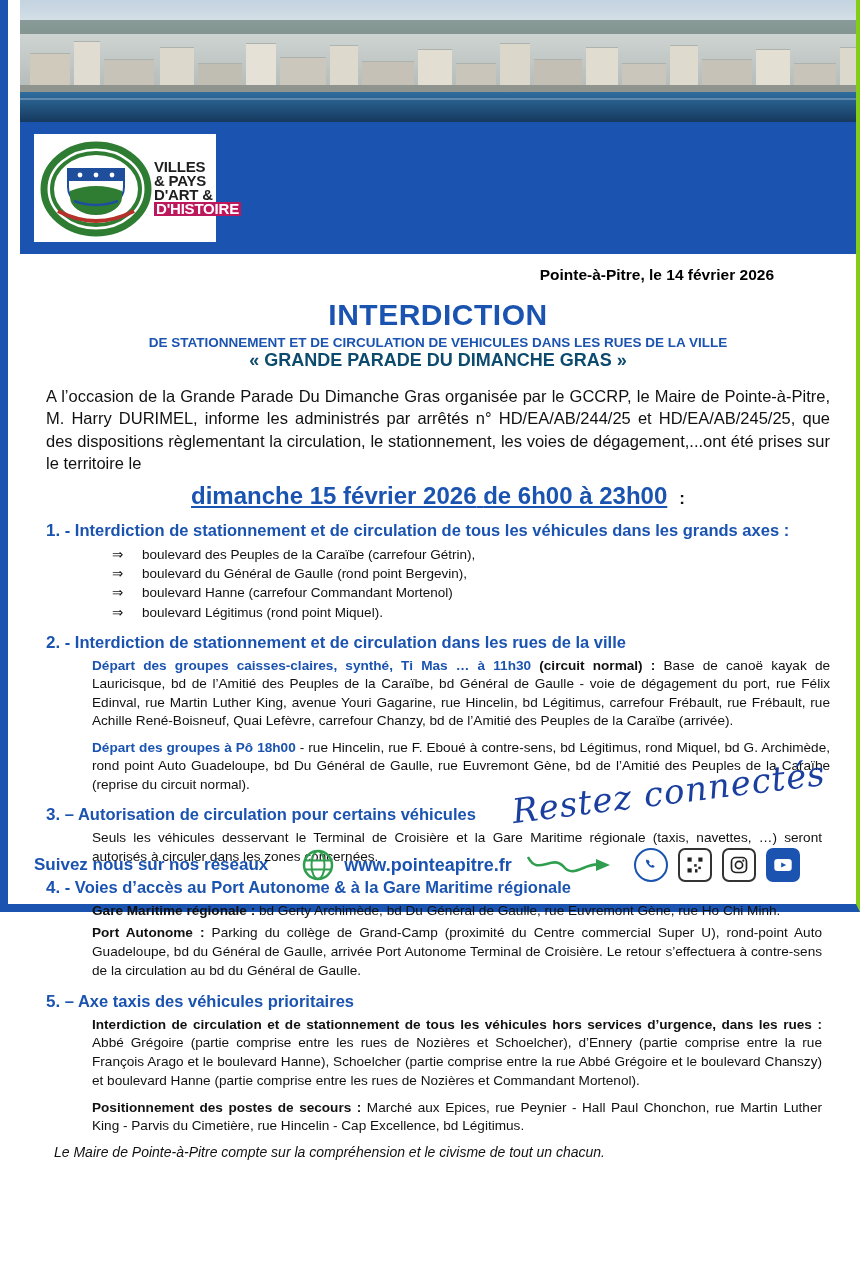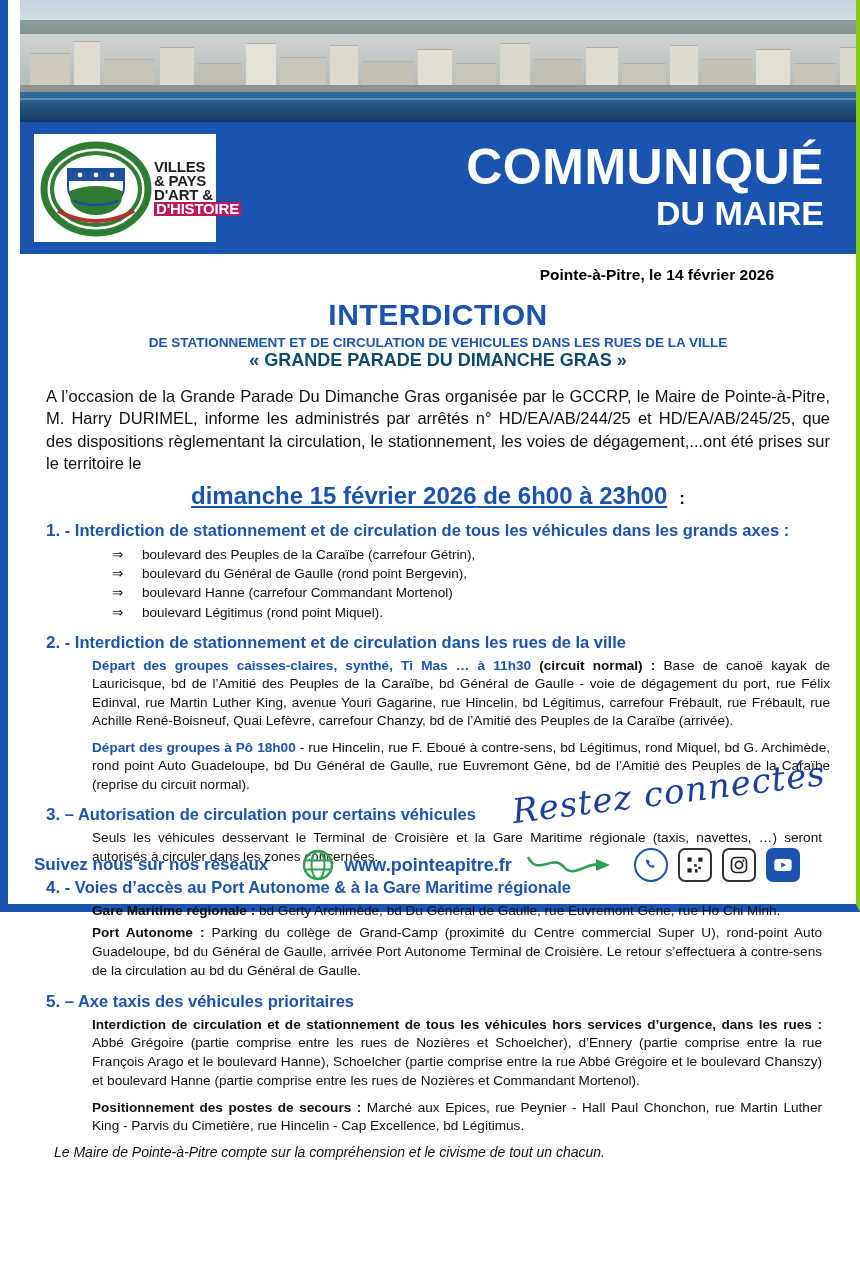--- a/index.html
+++ b/index.html
@@ -375,24 +375,20 @@
           <path d="M18 72 q38 20 76 0" stroke="#b4322a" stroke-width="4" fill="none"></path>
         </svg>
       </div>
       <div class="vpah">
         <div class="l1">VILLES</div>
         <div class="l2">&amp; PAYS</div>
         <div class="l3">D'ART &amp;</div>
         <div class="l4"><span class="green">D'HISTOIRE</span></div>
       </div>
     </div>
-    <div class="title-block">
-      <div class="title-main">COMMUNIQUÉ</div>
-      <div class="title-sub">DU MAIRE</div>
-    </div>
   </div>
 
   <div class="content">
 
     <div class="dateline">Pointe-à-Pitre, le 14 février 2026</div>
 
     <div class="h-interdiction">INTERDICTION</div>
     <div class="h-sub1">DE STATIONNEMENT ET DE CIRCULATION DE VEHICULES DANS LES RUES DE LA VILLE</div>
     <div class="h-sub2">« GRANDE PARADE DU DIMANCHE GRAS »</div>
 

